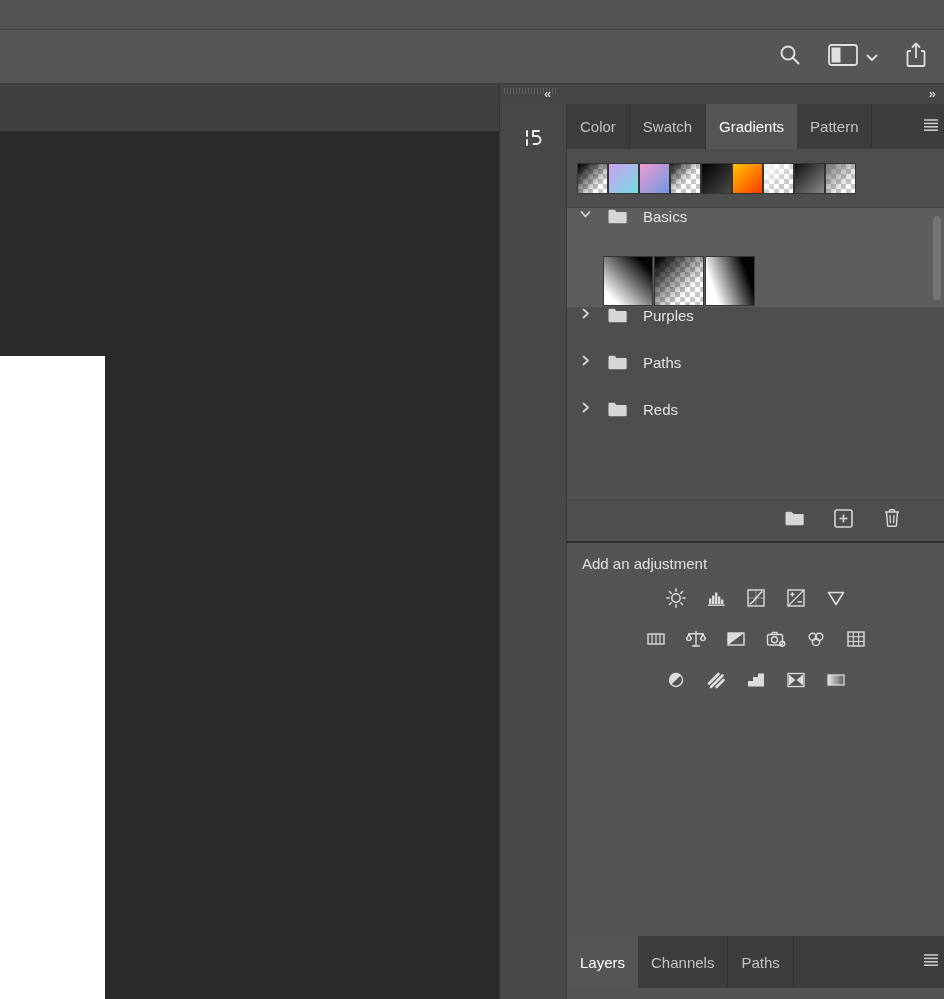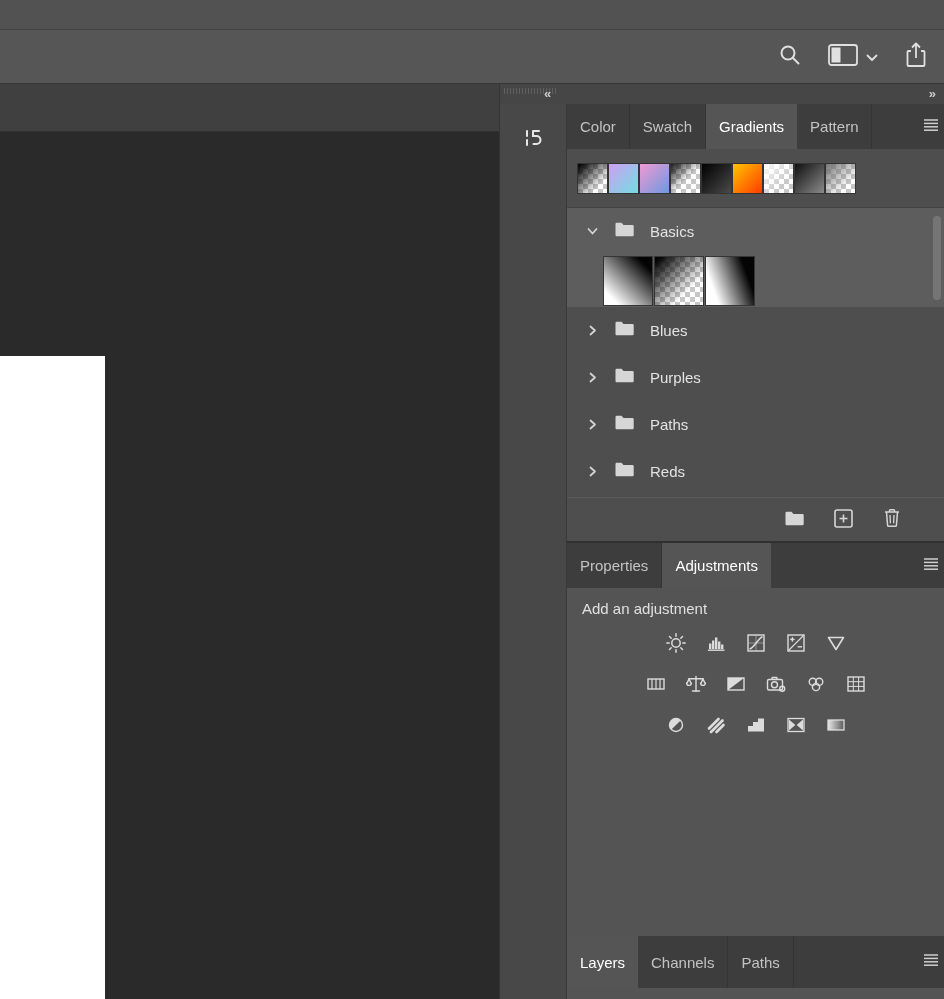--- a/index.html
+++ b/index.html
@@ -34,21 +34,21 @@
   .tabbar{height:45px;flex:none;background:#3d3d3d;display:flex;align-items:stretch}
   .tab{display:flex;align-items:center;padding:0 13px;font-size:15px;color:#c3c3c3;
     border-right:1px solid #343434;white-space:nowrap;cursor:pointer}
   .tab.active{background:#555555;color:#ffffff;font-weight:normal;border-right:none}
   .tab-menu{margin-left:auto;display:flex;align-items:center;padding-right:5px}
 
   .presets{height:58px;flex:none;background:#4e4e4e;display:flex;align-items:center;gap:2px;padding-left:11px}
   .pthumb{width:29px;height:29px;flex:none;box-shadow:0 0 0 1px rgba(38,38,38,.65);cursor:pointer}
 
   .glist{height:290px;flex:none;background:#4e4e4e;position:relative;overflow:hidden;border-top:1px solid #424242}
-  .grow{height:47px;display:flex;align-items:center;gap:15px;padding-left:19px;cursor:pointer}
+  .grow{height:47px;display:flex;align-items:flex-start;gap:15px;padding-left:12px;cursor:pointer}
   .grow.selected{background:#5d5d5d}
   .gitems{height:52px;background:#5d5d5d;display:flex;align-items:center;gap:3px;padding-left:37px}
   .gthumb{width:48px;height:48px;flex:none;box-shadow:0 0 0 1px rgba(32,32,32,.65);cursor:pointer}
   .glabel{font-size:15px;color:#e3e3e3}
   .chev{width:13px;height:13px;display:flex;align-items:center;justify-content:center}
   .scrollbar{position:absolute;top:3px;right:2px;bottom:3px;width:9px}
   .scroll-thumb{position:absolute;top:5px;left:0;width:8px;height:84px;border-radius:4px;background:#757575;cursor:pointer}
 
   .gfooter{height:44px;flex:none;background:#4e4e4e;border-top:1px solid #5b5b5b;
     display:flex;align-items:center;justify-content:flex-end;gap:28px;padding-right:42px}
@@ -215,33 +215,20 @@
                   <div class="grad" style="background: linear-gradient(225deg, rgb(4, 4, 4) 15%, rgb(255, 255, 255) 85%);"></div>
                 </div>
               <div class="gthumb checker">
                   <div class="grad" style="background: linear-gradient(135deg, rgb(4, 4, 4) 5%, rgba(0, 0, 0, 0) 70%);"></div>
                 </div>
               <div class="gthumb checker">
                   <div class="grad" style="background: linear-gradient(250deg, rgb(4, 4, 4) 20%, rgb(255, 255, 255) 80%);"></div>
                 </div>
             </div>
 
-            <div class="grow">
-              <span class="chev">
-                <svg width="13" height="13" viewBox="0 0 13 13">
-                    <polyline points="4.5,2.5 9,6.5 4.5,10.5" fill="none" stroke="#d6d6d6" stroke-width="1.7" stroke-linecap="round" stroke-linejoin="round"></polyline>
-                  </svg>
-              </span>
-              <span>
-                <svg width="21" height="17" viewBox="0 0 21 17">
-                    <path d="M1.5 3 Q1.5 1.8 2.7 1.8 H7.5 L9.5 4 H18.5 Q19.7 4 19.7 5.2 V14 Q19.7 15.2 18.5 15.2 H2.7 Q1.5 15.2 1.5 14 Z" fill="#d6d6d6"></path>
-                  </svg>
-              </span>
-              <span class="glabel">Blues</span>
-            </div>
 
             <div class="grow">
               <span class="chev">
                 <svg width="13" height="13" viewBox="0 0 13 13">
                     <polyline points="4.5,2.5 9,6.5 4.5,10.5" fill="none" stroke="#d6d6d6" stroke-width="1.7" stroke-linecap="round" stroke-linejoin="round"></polyline>
                   </svg>
               </span>
               <span>
                 <svg width="21" height="17" viewBox="0 0 21 17">
                     <path d="M1.5 3 Q1.5 1.8 2.7 1.8 H7.5 L9.5 4 H18.5 Q19.7 4 19.7 5.2 V14 Q19.7 15.2 18.5 15.2 H2.7 Q1.5 15.2 1.5 14 Z" fill="#d6d6d6"></path>
@@ -308,36 +295,20 @@
                     <path d="M4.5 5 L5.6 18.4 Q5.7 19.3 6.6 19.3 H13.4 Q14.3 19.3 14.4 18.4 L15.5 5" fill="none" stroke="#d6d6d6" stroke-width="1.5"></path>
                     <line x1="8" y1="8" x2="8.4" y2="16.3" stroke="#d6d6d6" stroke-width="1.3"></line>
                     <line x1="12" y1="8" x2="11.6" y2="16.3" stroke="#d6d6d6" stroke-width="1.3"></line>
                   </svg>
               </span>
             </button>
           </div>
 
           <div class="divider"></div>
 
-          <div class="tabbar">
-            <div class="tab">Properties</div>
-            <div class="tab active">Adjustments</div>
-            <div class="tab-menu ibtn">
-              <span>
-                <svg width="16" height="14" viewBox="0 0 16 14">
-                    <g stroke="#cfcfcf" stroke-width="1.5">
-                      <line x1="1" y1="2" x2="15" y2="2"></line>
-                      <line x1="1" y1="5.4" x2="15" y2="5.4"></line>
-                      <line x1="1" y1="8.8" x2="15" y2="8.8"></line>
-                      <line x1="1" y1="12.2" x2="15" y2="12.2"></line>
-                    </g>
-                  </svg>
-              </span>
-            </div>
-          </div>
 
           <div class="adj-body">
             <div class="adj-heading">Add an adjustment</div>
 
             <div class="adj-row">
               <div class="aicon">
                 <span><svg width="22" height="22" viewBox="0 0 22 22">
                       <g stroke="#dcdcdc" stroke-width="1.5" stroke-linecap="round" fill="none">
                         <circle cx="11" cy="11" r="4.2"></circle>
                         <line x1="11" y1="1.8" x2="11" y2="4.2"></line>

